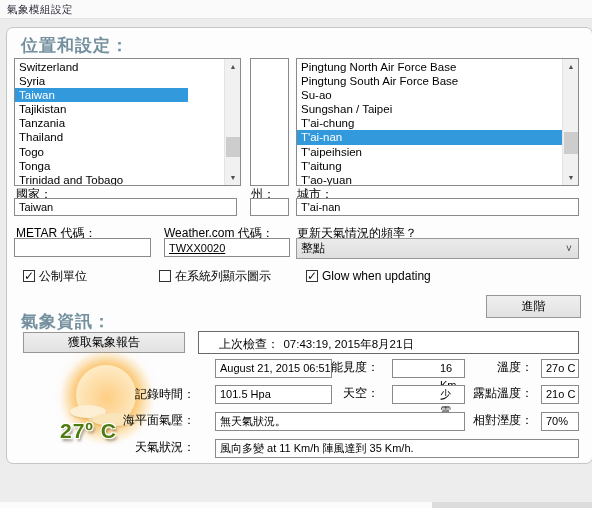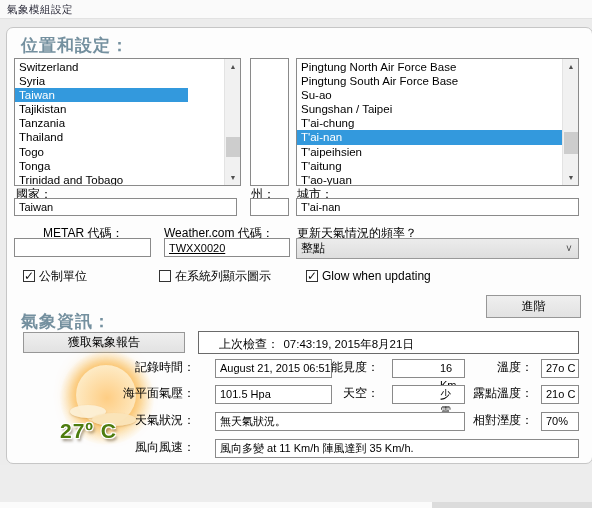--- a/index.html
+++ b/index.html
@@ -60,21 +60,21 @@
   
   .lastcheck { position:absolute; left:191px; top:303px; width:381px; height:23px; background:#fff; border:1px solid #6a6a6a; line-height:21px; padding-left:20px; white-space:nowrap; }
   .lastcheck .lc-label { font-size:12px; }
   .lastcheck .lc-value { font-size:11.5px; }
 
   
   .wlabel { position:absolute; font-size:12px; color:#000; text-align:right; white-space:nowrap; }
   .winput { position:absolute; height:19px; line-height:17px; }
 
   .rowA { top:331px; } .rowB { top:357px; } .rowC { top:384px; } .rowD { top:411px; }
-  .lab-col1 { left:38px; width:150px; }
+  .lab-col1 { left:38px; width:150px;margin-top:27px; }
   .lab-col2 { left:294px; width:78px; }
   .lab-col3 { left:454px; width:72px; }
   .in-col1 { left:208px; width:117px; }
   .in-col2 { left:385px; width:73px;padding-left:47px; }
   .in-col3 { left:534px; width:38px; }
   .in-wideC { left:208px; width:250px; }
   .in-wideD { left:208px; width:364px; }
 
   
   .sun-wrap { position:absolute; left:49px; top:331px; width:116px; height:95px; }
@@ -149,21 +149,21 @@
       </div>
     </div>
 
     <div class="fld-label" style="left:9px;top:158px;">國家：</div>
     <input class="tbox" style="left: 7px; top: 170px; width: 223px; height: 18px;" value="Taiwan">
     <div class="fld-label" style="left:244px;top:158px;">州：</div>
     <input class="tbox" style="left: 243px; top: 170px; width: 39px; height: 18px;" value="">
     <div class="fld-label" style="left:290px;top:158px;">城市：</div>
     <input class="tbox" style="left: 289px; top: 170px; width: 283px; height: 18px;" value="T'ai-nan">
 
-    <div class="fld-label" style="left:9px;top:197px;margin-left:27px;">METAR 代碼：</div>
+    <div class="fld-label" style="left:9px;top:197px;">METAR 代碼：</div>
     <input class="tbox" style="left: 7px; top: 210px; width: 137px; height: 19px;" value="">
     <div class="fld-label" style="left:157px;top:197px;">Weather.com 代碼：</div>
     <input class="tbox" style="left: 157px; top: 210px; width: 126px; height: 19px; text-decoration: underline;" value="TWXX0020">
     <div class="fld-label" style="left:290px;top:197px;">更新天氣情況的頻率？</div>
     <div class="dropdown">
       <span class="dd-value">整點</span>
       <span class="dd-chevron">˅</span>
     </div>
 
     <div class="cb-row cb-1">

